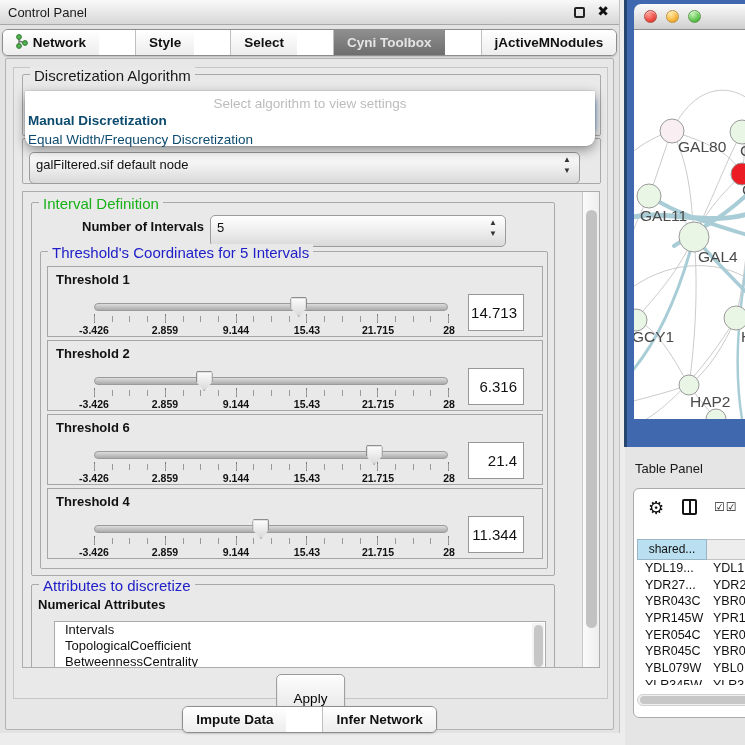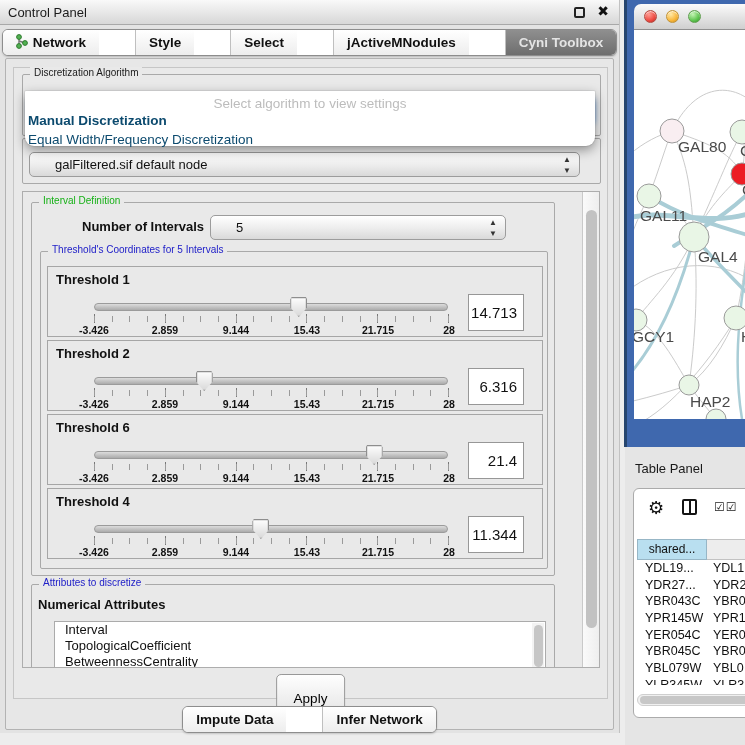--- a/index.html
+++ b/index.html
@@ -18,26 +18,26 @@
   .seg { display:inline-flex; border:1px solid #8d8d8d; border-radius:6px; overflow:hidden; background:#fff; box-shadow:0 1px 2px rgba(0,0,0,.18); height:27px;gap:36px; }
   .seg-btn { display:flex; align-items:center; gap:5px; padding:0 13px; font-size:13.5px; font-weight:bold; color:#111;
     background:linear-gradient(#ffffff,#ededed); border-left:1px solid #bfbfbf; cursor:pointer; white-space:nowrap; }
   .seg-btn:first-child { border-left:none; }
   .seg-btn.selected { background:linear-gradient(#8f8f8f,#6e6e6e); color:#e4e4e4; }
 
   .cp-content { position:absolute; left:5px; top:58px; width:609px; height:672px; border:1px solid #b3b3b3; background:#e7e7e7; border-radius:2px; }
   .cp-inner { position:absolute; left:7px; top:8px; width:595px; height:632px; border:1px solid #c6c6c6; background:#e9e9e9; }
 
   .groupbox { position:absolute; border:1px solid #a9a9a9; border-radius:2px; }
-  .gb-title { position:absolute; top:-8px; left:7px; background:#e9e9e9; padding:0 4px; font-size:10px; color:#1a1a1a; white-space:nowrap; }
+  .gb-title { position:absolute; top:-8px; left:7px; background:#e9e9e9; padding:0 4px; font-size:15px; color:#1a1a1a; white-space:nowrap; }
   .gb-title.green { color:#17b117; }
   .gb-title.blue  { color:#2020c8; }
 
-  .combo { position:absolute; height:25px; border:1px solid #9c9c9c; border-radius:5px;
-    background:linear-gradient(#ffffff,#ececec 55%,#d9d9d9); font-size:13px; line-height:23px; padding-left:25px; cursor:pointer; }
+  .combo { position:absolute; height:32px; border:1px solid #9c9c9c; border-radius:5px;
+    background:linear-gradient(#ffffff,#ececec 55%,#d9d9d9); font-size:13px; line-height:23px; padding-left:6px; cursor:pointer; }
   .combo .arrows { position:absolute; right:8px; top:1px; font-size:8px; line-height:11px; color:#333; text-align:center; }
   .combo.focusring { box-shadow:0 0 5px 3px rgba(110,165,230,.95), inset 0 0 2px rgba(110,165,230,.8); border-color:#6ea0d8; }
 
   
   .algo-popup { position:absolute; left:2px; top:16px; width:570px; height:55px; background:#fff;
     border-radius:1px 1px 9px 9px; box-shadow:0 4px 12px rgba(0,0,0,.4),0 0 0 1px rgba(0,0,0,.06); z-index:60; }
   .popup-hint { text-align:center; font-size:13.5px; color:#bcbcbc; padding-top:5px; }
   .popup-opt { font-size:13.5px; color:#0c4a6e; padding:1px 0 1px 3px; line-height:17px; cursor:pointer; }
   .popup-opt.bold { font-weight:bold; }
 
@@ -129,25 +129,25 @@
           </svg>
         </span>
         <span>Network</span>
       </div>
       <div class="seg-btn">
           <span>Style</span>
         </div>
       <div class="seg-btn">
           <span>Select</span>
         </div>
-      <div class="seg-btn">
-          <span>jActiveMNodules</span>
-        </div>
       <div class="seg-btn selected">
           <span>Cyni Toolbox</span>
+        </div>
+      <div class="seg-btn">
+          <span>jActiveMNodules</span>
         </div>
     </div>
   </div>
 
   <div class="cp-content">
     <div class="cp-inner">
 
       <div class="groupbox" style="left:8px; top:6px; width:579px; height:62px;">
         <span class="gb-title">Discretization Algorithm</span>
         <div class="combo focusring" style="left:8px; right:8px; top:24px;">
@@ -258,21 +258,21 @@
               </div>
               <div class="tval">11.344</div>
             </div>
           </div>
         </div>
 
         <div class="groupbox" style="left:8px; top:392px; width:524px; height:160px;">
           <span class="gb-title blue">Attributes to discretize</span>
           <span style="position:absolute; left:6px; top:12px; font-size:13px; font-weight:bold;">Numerical Attributes</span>
           <div class="attrlist">
-            <div class="row">Interval</div>
+            <div class="row">Intervals</div>
             <div class="row">TopologicalCoefficient</div>
             <div class="row">BetweennessCentrality</div>
             <div class="attr-vscroll">
                 <div class="thumbbar"></div>
               </div>
           </div>
         </div>
 
         <div class="vscroll">
           <div class="thumbbar"></div>

